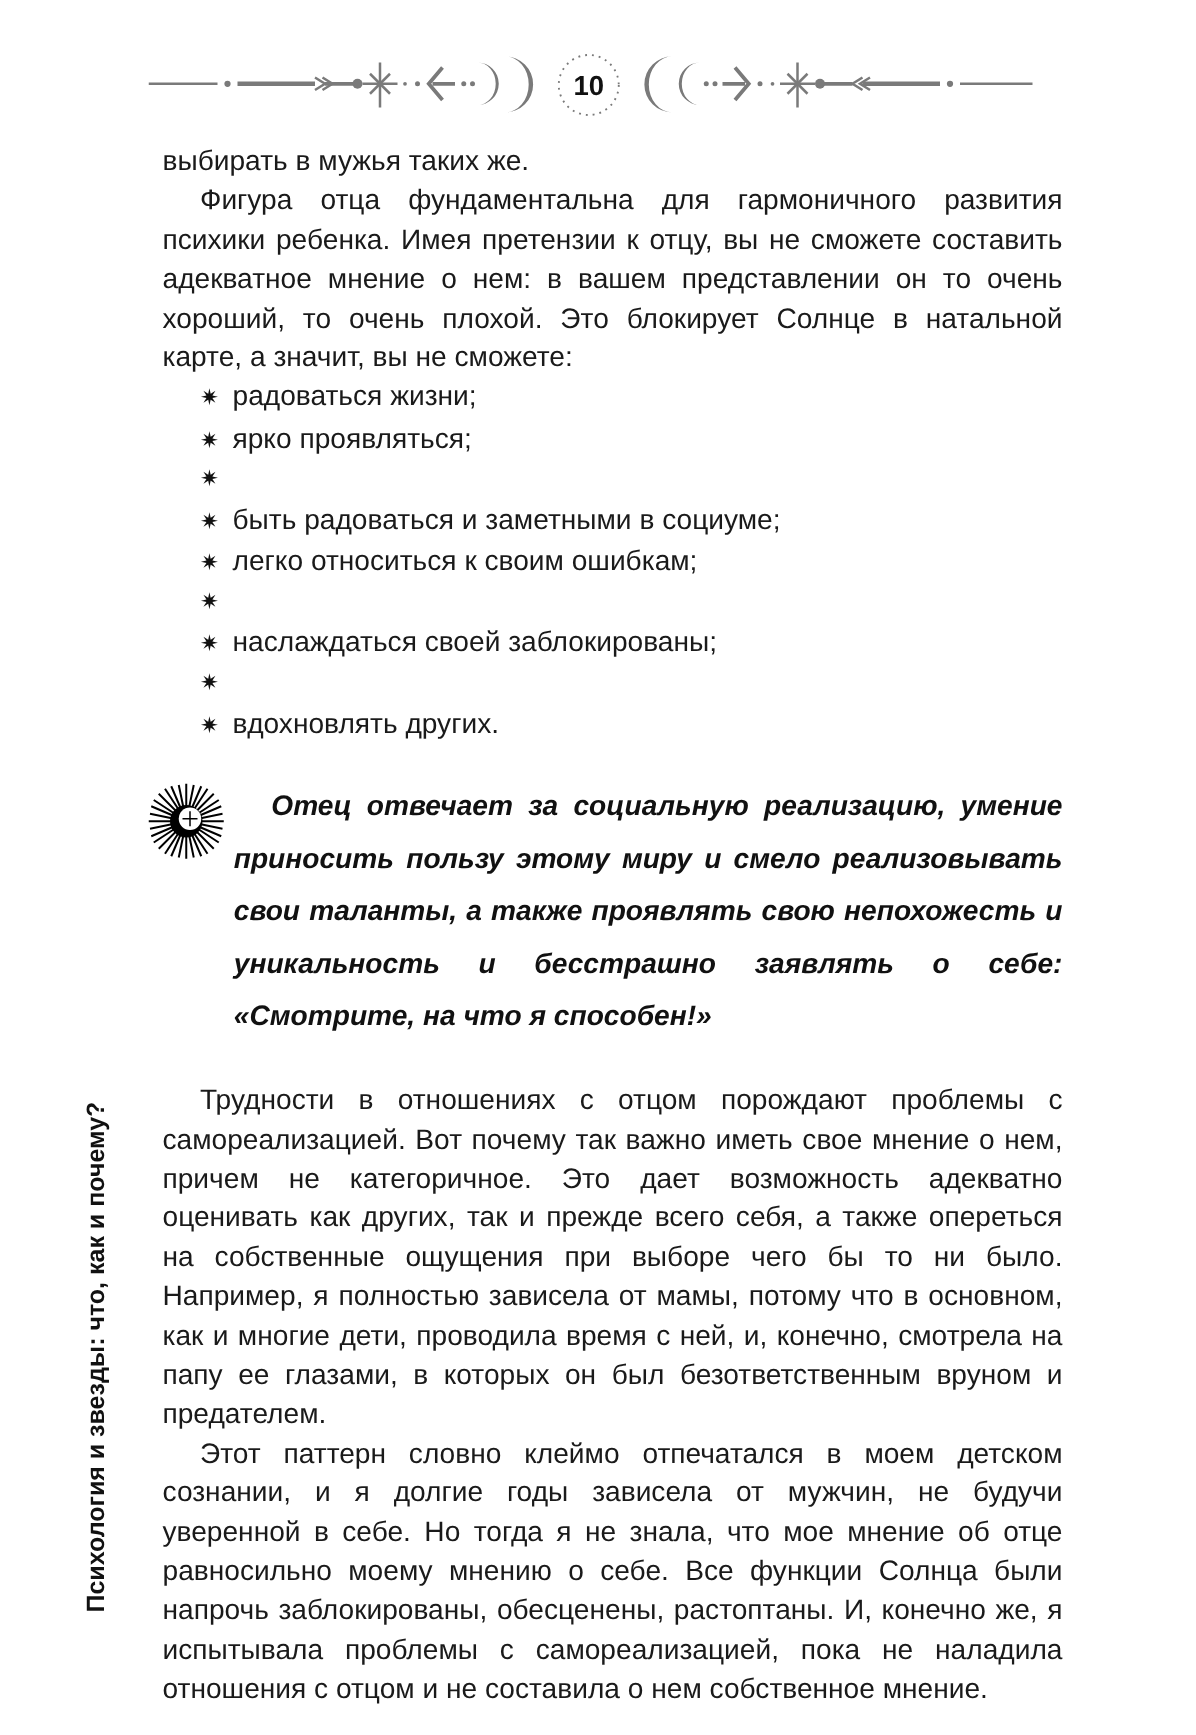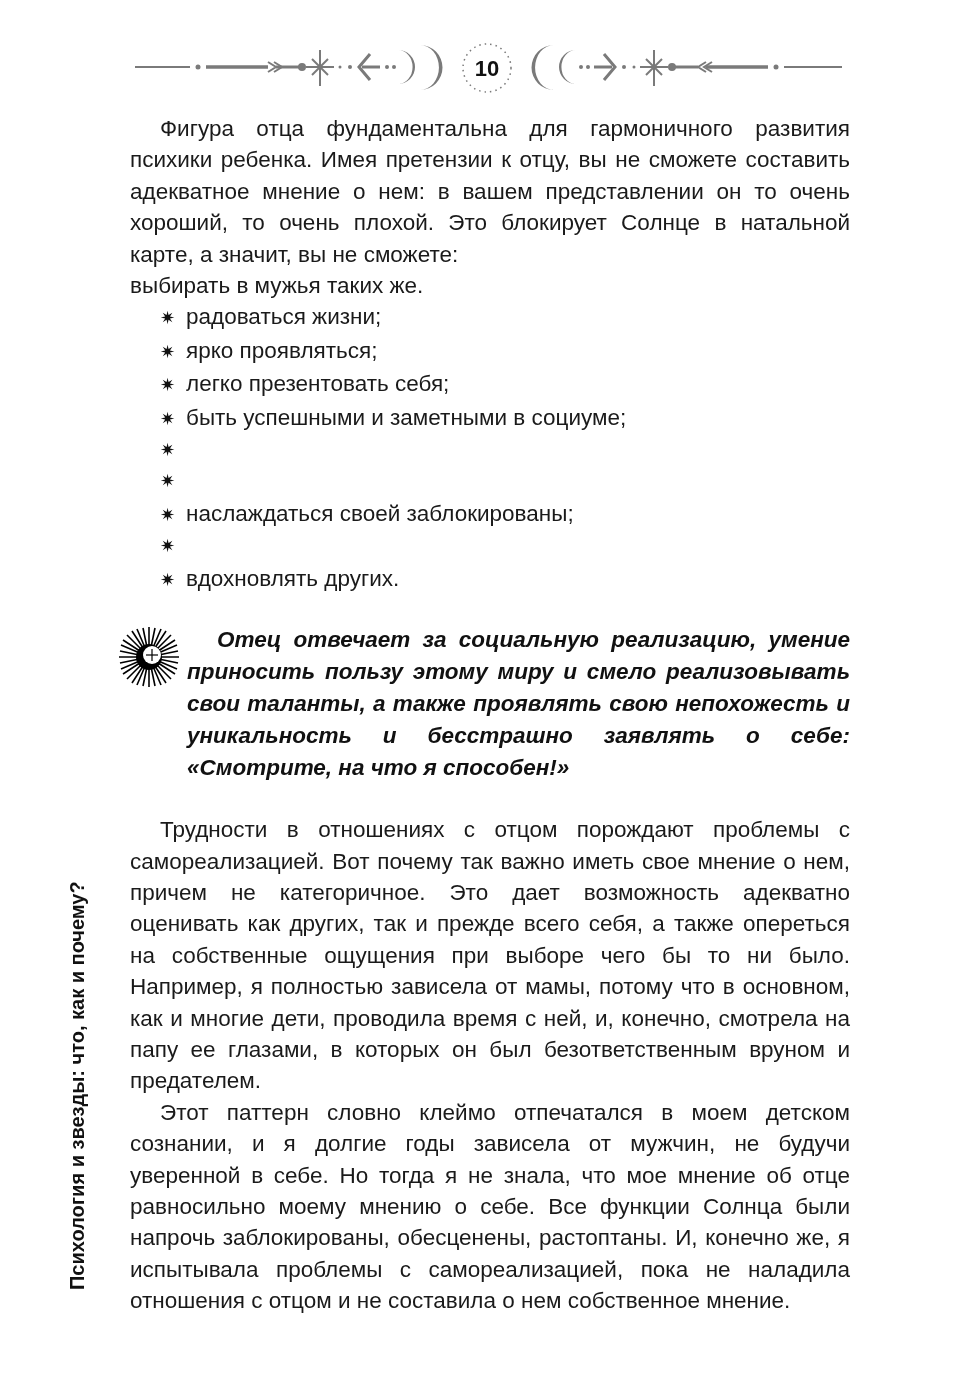--- a/index.html
+++ b/index.html
@@ -2,21 +2,21 @@
 <html><head>
 <meta charset="utf-8">
 <style>
   html, body { margin: 0; padding: 0; background: #ffffff; }
   body {
     width: 957px; height: 1388px; position: relative; overflow: hidden;
     font-family: "Liberation Sans", "DejaVu Sans", sans-serif;
     color: #1a1a1a;
   }
   .header {
-    position: absolute; left: 130px; top: 40px; width: 715px; height: 60px;
+    position: absolute; left: 114px; top: 40px; width: 715px; height: 60px;
   }
   .header svg { position: absolute; left: 0; top: 0; }
   .page-number {
     position: absolute; left: 337px; top: 14px; width: 40px; height: 30px;
     text-align: center; font-weight: bold; font-size: 22px; line-height: 30px;
     color: #111;
   }
   .content {
     position: absolute; left: 130px; top: 113px; width: 720px;
     font-size: 22.5px; line-height: 31.4px;
@@ -26,21 +26,21 @@
   .para.noindent { text-indent: 0; }
   .bullets { list-style: none; margin: 0; padding: 0 0 0 30px; }
   .bullets li { display: flex; align-items: baseline; }
   .bullet-icon { width: 26px; flex: none; font-size: 18px; color: #111; }
   .callout {
     position: relative; margin-top: 28px; margin-bottom: 30px;
     padding-left: 57px;
   }
   .callout-text {
     margin: 0; font-weight: bold; font-style: italic; text-align: justify;
-    text-align-last: left; text-indent: 30px; font-size: 22.5px; line-height: 32px;
+    text-align-last: left; text-indent: 30px; font-size: 22.5px; line-height: 42px;
     color: #111;
   }
   .sun-icon { position: absolute; left: -12px; top: 2px; width: 62px; height: 62px; }
   .side-title {
     position: absolute; left: 63px; top: 1290px;
     transform: rotate(-90deg); transform-origin: left top;
     width: 460px; font-weight: bold; font-size: 20px; line-height: 28px;
     white-space: nowrap; color: #111;
   }
 </style>
@@ -100,42 +100,42 @@
       <circle cx="646" cy="27" r="2.5" stroke="none"></circle>
       <line x1="654" y1="27" x2="712" y2="27" stroke-width="2"></line>
     </g>
   </svg>
   <div class="page-number">10</div>
 </div>
 
 <div class="side-title">Психология и звезды: что, как и почему?</div>
 
 <div class="content">
+  <p class="para noindent">выбирать в мужья таких же.</p>
   <p class="para indent">Фигура отца фундаментальна для гармоничного развития психики ребенка. Имея претензии к отцу, вы не сможете составить адекватное мнение о нем: в вашем представлении он то очень хороший, то очень плохой. Это блокирует Солнце в натальной карте, а значит, вы не сможете:</p>
-  <p class="para noindent">выбирать в мужья таких же.</p>
 
   <ul class="bullets">
     <li>
         <span class="bullet-icon">✷</span>
         <span>радоваться жизни;</span>
       </li>
     <li>
         <span class="bullet-icon">✷</span>
         <span>ярко проявляться;</span>
       </li>
     <li>
         <span class="bullet-icon">✷</span>
-        <span>легко презентовать себя;</span>
       </li>
     <li>
         <span class="bullet-icon">✷</span>
-        <span>быть успешными и заметными в социуме;</span>
+        <span>быть радоваться и заметными в социуме;</span>
       </li>
     <li>
         <span class="bullet-icon">✷</span>
+        <span>легко относиться к своим ошибкам;</span>
       </li>
     <li>
         <span class="bullet-icon">✷</span>
       </li>
     <li>
         <span class="bullet-icon">✷</span>
         <span>наслаждаться своей заблокированы;</span>
       </li>
     <li>
         <span class="bullet-icon">✷</span>

